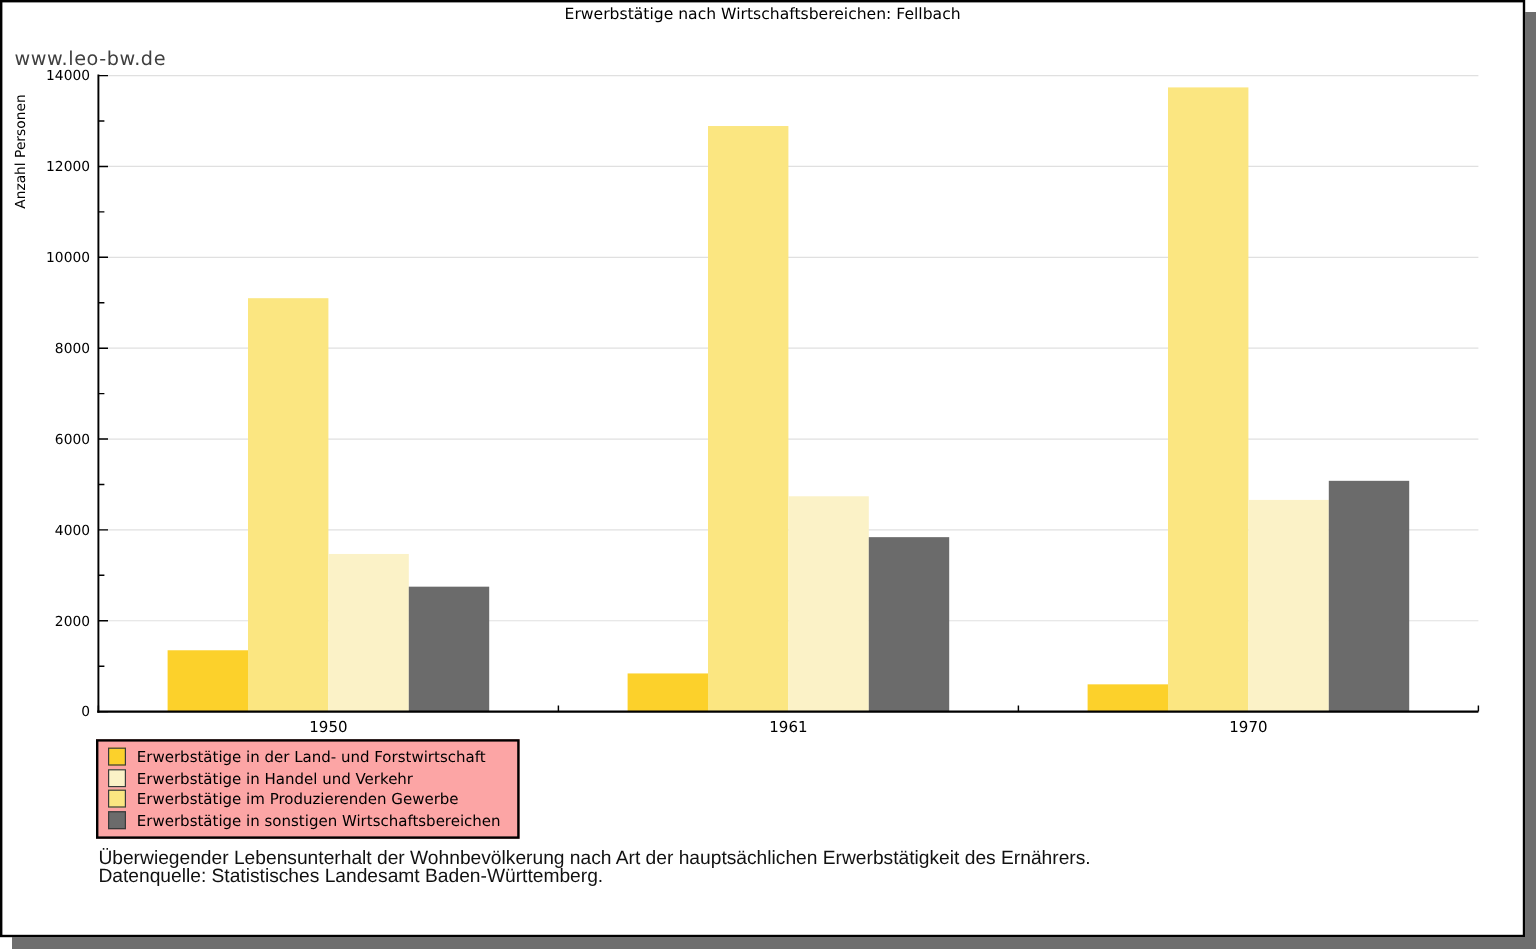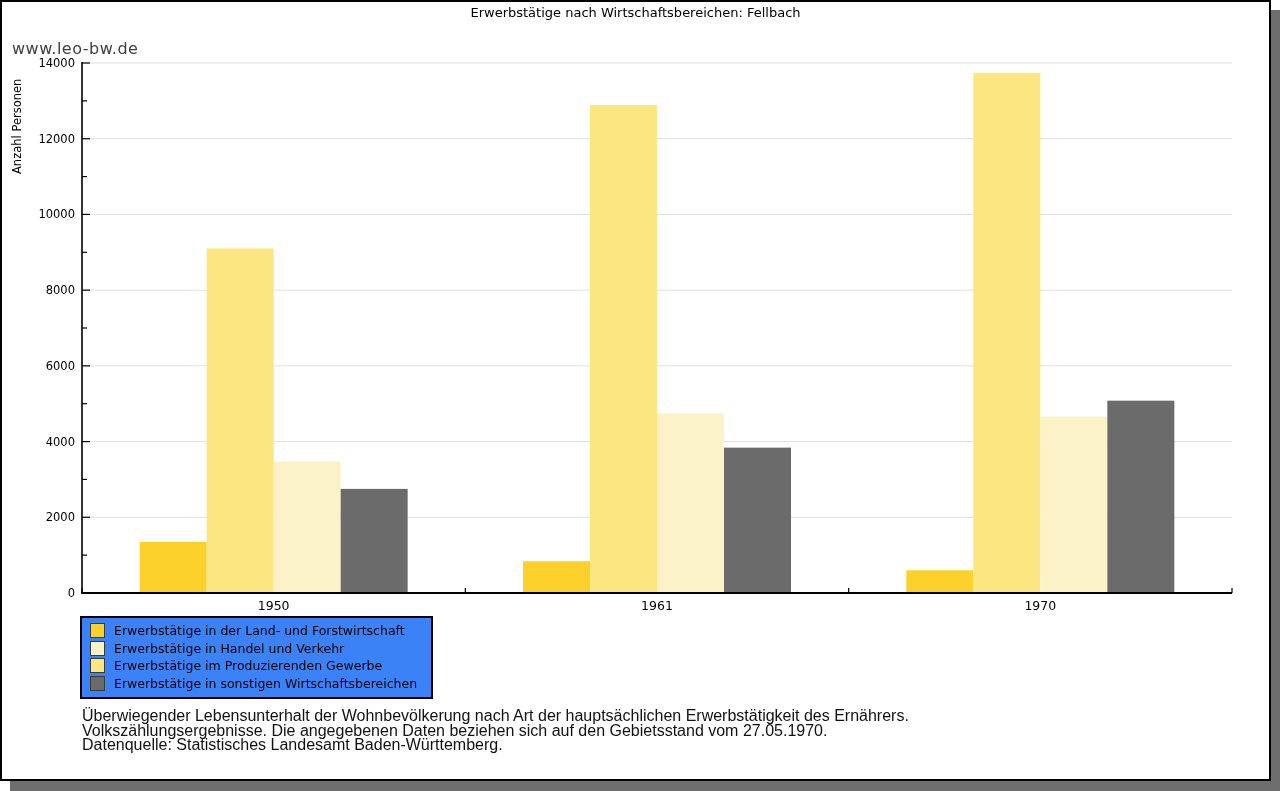--- a/index.html
+++ b/index.html
@@ -49,21 +49,21 @@
     width: 1267px; height: 620px;
   }
   svg.plot text {
     font-family: "DejaVu Sans", sans-serif;
     fill: #000000;
   }
   .legend {
     position: absolute;
     left: 78px; top: 614px;
     border: 2px solid #000000;
-    background: #3b82f6;
+    background: #fca5a5;
     padding: 5px 14px 6px 8px;
     display: inline-flex;
     flex-direction: column;
     gap: 2.5px;
     text-align: right;
   }
   .legend-row { display: flex; align-items: center; gap: 9px; }
   .swatch {
     width: 15px; height: 15px;
     border: 1.5px solid #3a3a3a;
@@ -153,16 +153,15 @@
         <span class="swatch" style="background: rgb(251, 230, 129);"></span>
         <span class="legend-label">Erwerbstätige im Produzierenden Gewerbe</span>
       </div>
       <div class="legend-row">
         <span class="swatch" style="background: rgb(107, 107, 107);"></span>
         <span class="legend-label">Erwerbstätige in sonstigen Wirtschaftsbereichen</span>
       </div>
     </div>
   <div class="footer">
     <div>Überwiegender Lebensunterhalt der Wohnbevölkerung nach Art der hauptsächlichen Erwerbstätigkeit des Ernährers.</div>
-    <div>Volkszählungsergebnisse. Die angegebenen Daten beziehen sich auf den Gebietsstand vom 27.05.1970.</div>
     <div class="source">Datenquelle: Statistisches Landesamt Baden-Württemberg.</div>
   </div>
 </div>
 
 </body></html>

